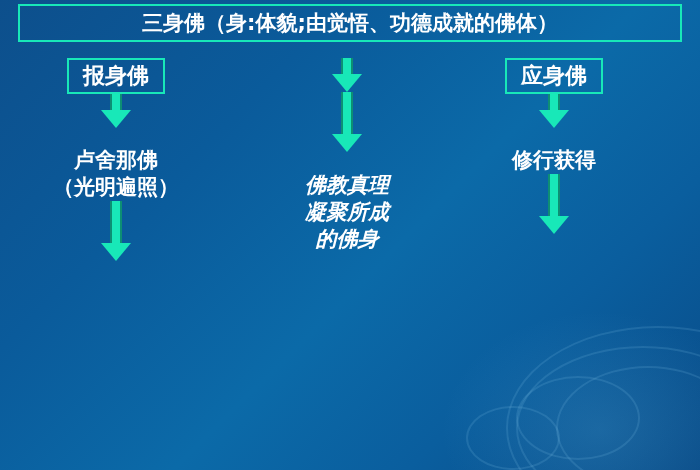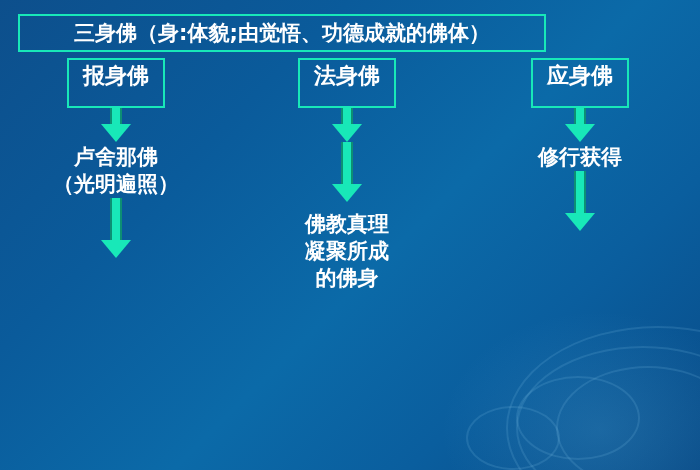--- a/index.html
+++ b/index.html
@@ -37,22 +37,22 @@
     bottom: -80px;
     width: 320px;
     height: 240px;
     background: radial-gradient(ellipse at center, rgba(90,175,220,0.22) 0%, rgba(90,175,220,0.0) 70%);
     pointer-events: none;
   }
 
   .title-box {
     position: absolute;
     left: 18px;
-    top: 14px;
-    width: 528px;
+    top: 4px;
+    width: 664px;
     height: 38px;
     border: 2px solid #18e8b8;
     box-sizing: border-box;
     display: flex;
     align-items: center;
     justify-content: center;
   }
   .title-text {
     color: #ffffff;
     font-size: 21px;
@@ -65,25 +65,25 @@
   .col {
     position: absolute;
     top: 58px;
     width: 200px;
     display: flex;
     flex-direction: column;
     align-items: center;
   }
   .col-1 { left: 16px; }
   .col-2 { left: 247px; }
-  .col-3 { left: 480px; }
+  .col-3 { left: 454px; }
 
   .head-box {
     border: 2px solid #18e8b8;
-    padding: 3px 14px 18px 14px;
+    padding: 3px 14px 4px 14px;
     box-sizing: border-box;
   }
   .head-text {
     color: #ffffff;
     font-size: 22px;
     font-weight: bold;
     white-space: nowrap;
     line-height: 1.15;
   }
 
@@ -118,22 +118,22 @@
   .arrow.long .headtri { top: 42px; }
 
   .body-text {
     color: #ffffff;
     font-size: 21px;
     font-weight: bold;
     text-align: center;
     line-height: 1.28;
     white-space: pre-line;
   }
-  .mid-text { margin-top: 2px; }
-  .bot-text { margin-top: 7px; }
+  .mid-text { margin-top: 19px; }
+  .bot-text { margin-top: 18px; font-style: italic; }
 
   .col-1 .body-text, .col-1 .head-text { }
 </style>
 </head>
 <body>
 
 <div id="slide">
 
   <div class="glow"></div>
   <div class="ring r1"></div>
@@ -156,23 +156,20 @@
     </div>
     <div class="body-text mid-text">卢舍那佛
 （光明遍照）</div>
     <div class="arrow long">
       <div class="shaft"></div>
         <div class="headtri"></div>
     </div>
   </div>
 
   <div class="col col-2">
-    <div class="head-box">
-      <div class="head-text">法身佛</div>
-    </div>
     <div class="arrow">
       <div class="shaft"></div>
         <div class="headtri"></div>
     </div>
     <div class="arrow long">
       <div class="shaft"></div>
         <div class="headtri"></div>
     </div>
     <div class="body-text bot-text">佛教真理
 凝聚所成

